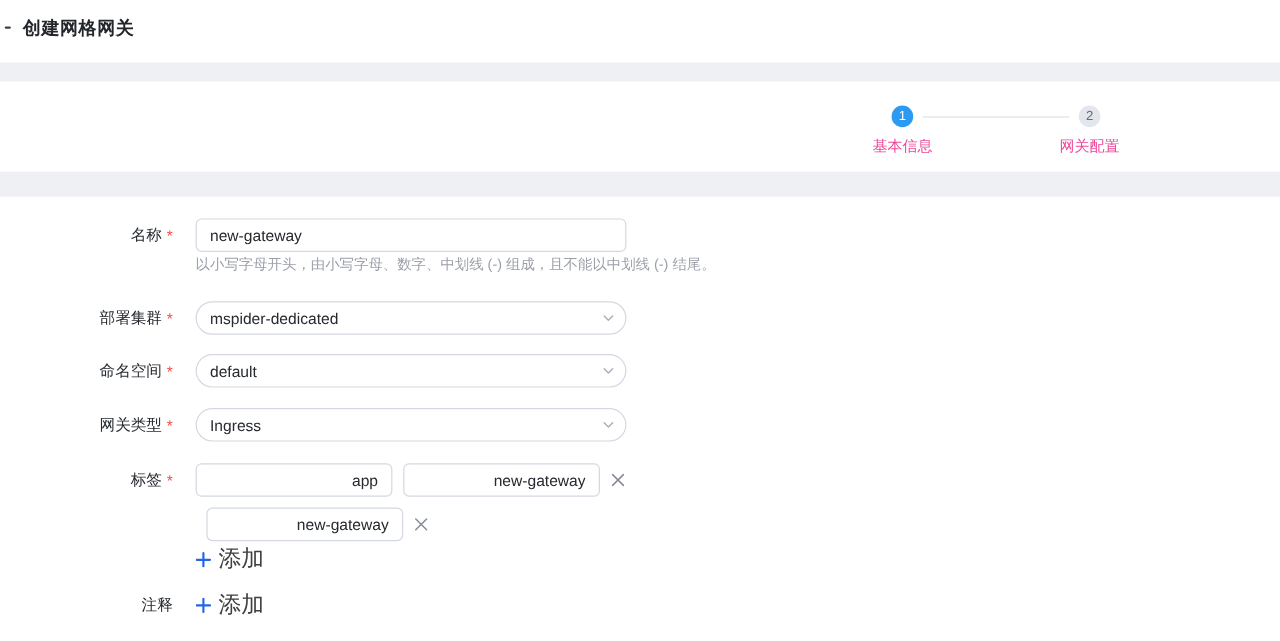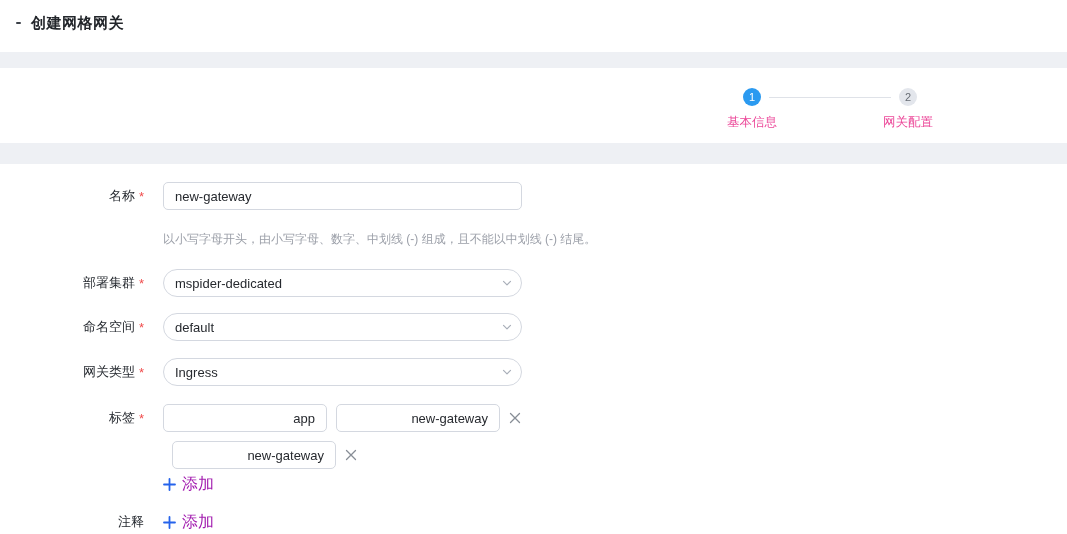--- a/index.html
+++ b/index.html
@@ -1,21 +1,21 @@
 <!DOCTYPE html>
 <html><head>
 <meta charset="utf-8">
 <style>
   * { margin:0; padding:0; box-sizing:border-box; }
   html,body { width:1067px; height:534px; overflow:hidden; background:#fff;
     font-family:"Liberation Sans","DejaVu Sans",sans-serif; }
   .stage { position:relative; width:1067px; height:534px; background:#fff; }
 
   
-  .header { position:absolute; top:0; left:16px; right:0; height:36px; background:#fff;padding-left:23px; }
+  .header { position:absolute; top:0; left:4px; right:0; height:36px; background:#fff;padding-left:23px; }
   .back-frag { position:absolute; left:0; top:22px; width:5px; height:2px;
     background:#3c4149; border-radius:1px; cursor:pointer; }
   .page-title { position:absolute; left:15px; top:14px; font-size:15px; font-weight:700;
     color:#23262b; letter-spacing:0.5px; }
 
   
   .band1 { position:absolute; top:52px; left:0; right:0; height:16px; background:#eef0f4; }
   .band2 { position:absolute; top:143px; left:0; right:0; height:21px; background:#eef0f4; }
 
   
@@ -40,38 +40,38 @@
   .control { margin-left:19px; }
   .text-input { height:28px; border:1px solid #d4d8e0; border-radius:5px; background:#fff;
     padding:0 11px; font-size:13px; color:#26292e; outline:none;
     font-family:"Liberation Sans","DejaVu Sans",sans-serif; }
   .w-full { width:359px; }
   .w-half { width:164px;text-align:right; }
   .select-wrap { position:relative; }
   .select-wrap .text-input { padding-right:28px; cursor:pointer;border-radius:14px; }
   .chevron { position:absolute; right:9px; top:8px; pointer-events:none; }
 
-  .helper-row { margin-left:163px; margin-top:19px; }
+  .helper-row { margin-left:163px; margin-top:1px; }
   .helper-text { font-size:12px; color:#9b9fa8; line-height:14px; }
 
   .row-cluster { margin-top:22px; }
   .row-namespace { margin-top:16px; }
   .row-type { margin-top:17px; }
   .row-labels { margin-top:18px; }
   .row-annotations { margin-top:22px; }
   .row-annotations .form-label { line-height:16px; }
 
   .kv-row { display:flex; align-items:center; }
   .kv-row + .kv-row { margin-top:9px; }
   .kv-value { margin-left:9px; }
   .remove-btn { margin-left:7px; width:16px; height:16px; border:none; background:transparent;
     padding:0; cursor:pointer; display:flex; align-items:center; justify-content:center; }
 
   .add-row { margin-top:7px; display:flex; align-items:center; gap:6px; cursor:pointer; height:16px; }
-  .add-label { font-size:16px; color:#a21caf; }
+  .add-label { font-size:19px; color:#404040; }
   .row-annotations .add-row { margin-top:0; margin-left:19px; }
 </style>
 </head>
 <body>
 
 <div class="stage">
 
   <div class="header">
     <div class="back-frag"></div>
     <div class="page-title">创建网格网关</div>

